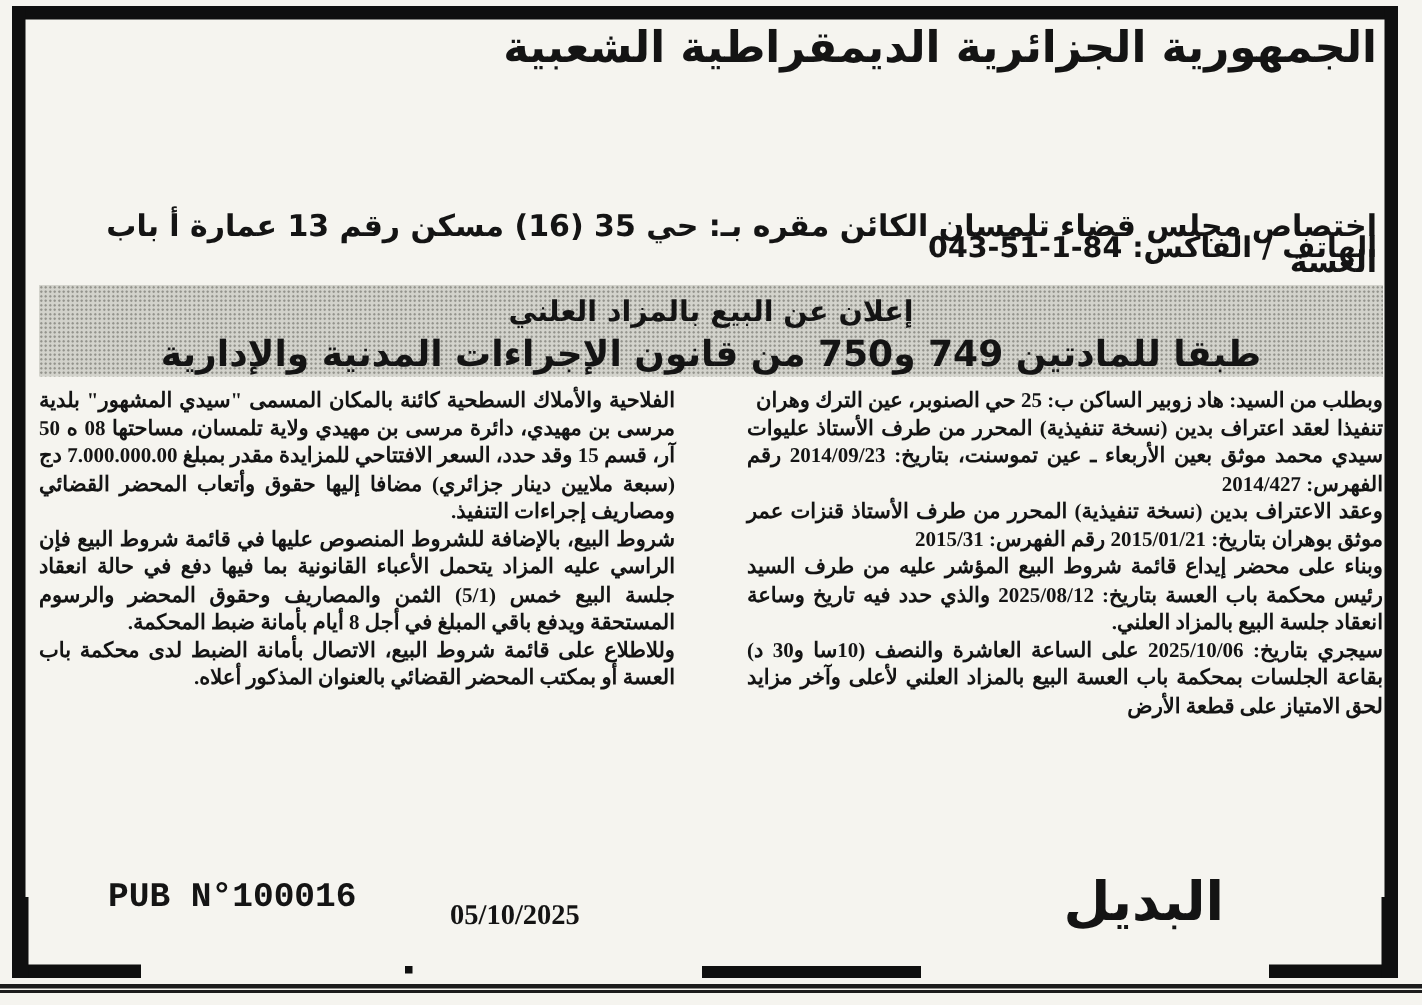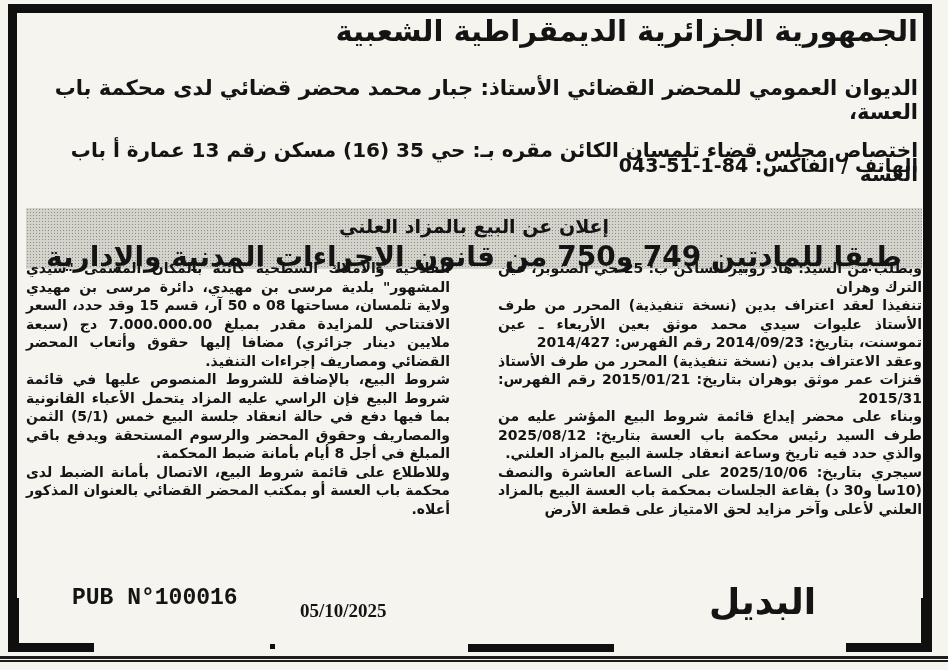--- a/index.html
+++ b/index.html
@@ -28,33 +28,33 @@
   .h-office{top:76px;font-size:21px;}
   .h-juris{top:138px;font-size:20px;}
   .h-phone{top:154px;font-size:19px;}
   .ltr{direction:ltr;unicode-bidi:isolate;}
   
   .band{
     position:absolute;left:26px;top:190px;width:896px;height:61px;
     background-color:#d3d3cc;
     background-image:radial-gradient(#8f8f88 0.6px, transparent 0.9px);
     background-size:3px 3px;
-    text-align:center;direction:rtl;font-weight:bold;margin-top:18px;
+    text-align:center;direction:rtl;font-weight:bold;
   }
   .band-l1{padding-top:7px;font-size:19px;}
-  .band-l2{padding-top:3px;font-size:28px;}
+  .band-l2{padding-top:3px;font-size:24px;}
   
   .columns{
     position:absolute;left:26px;top:259px;width:896px;
     direction:rtl;display:flex;gap:48px;
   }
   .col{width:424px;}
   .col p{
     margin:0;font-size:14px;line-height:18.5px;font-weight:bold;
-    text-align:justify;direction:rtl;
+    text-align:justify;direction:rtl;font-family:Liberation Serif, serif;
   }
   
   .brand{
     position:absolute;left:655px;top:582px;width:215px;text-align:center;
     font-size:36px;font-weight:bold;direction:rtl;line-height:1.1;
   }
   .footer-bar{position:absolute;left:468px;top:644px;width:146px;height:8px;background:#0f0f0f;}
   .pub-no{position:absolute;left:72px;top:585px;font-family:Liberation Mono, monospace;font-size:23px;font-weight:bold;}
   .sep-dot{position:absolute;left:270px;top:644px;width:5px;height:5px;background:#0f0f0f;}
   .pub-date{position:absolute;left:300px;top:600px;font-family:"Liberation Serif",serif;font-size:19px;font-weight:bold;}
@@ -64,21 +64,20 @@
   }
 </style>
 </head>
 <body>
 
 <div class="page">
 
   <div class="ad-box"></div>
 
   <div class="hline h-country">الجمهورية الجزائرية الديمقراطية الشعبية</div>
-  <div class="hline h-office">الديوان العمومي للمحضر القضائي الأستاذ: جبار محمد محضر قضائي لدى محكمة باب العسة،</div>
   <div class="hline h-juris">اختصاص مجلس قضاء تلمسان الكائن مقره بـ: حي 35 (16) مسكن رقم 13 عمارة أ باب العسة</div>
   <div class="hline h-phone">
     <span>الهاتف / الفاكس:</span>
     <span class="ltr">043-51-1-84</span>
   </div>
 
   <div class="band">
     <div class="band-l1">إعلان عن البيع بالمزاد العلني</div>
     <div class="band-l2">طبقا للمادتين 749 و750 من قانون الإجراءات المدنية والإدارية</div>
   </div>

